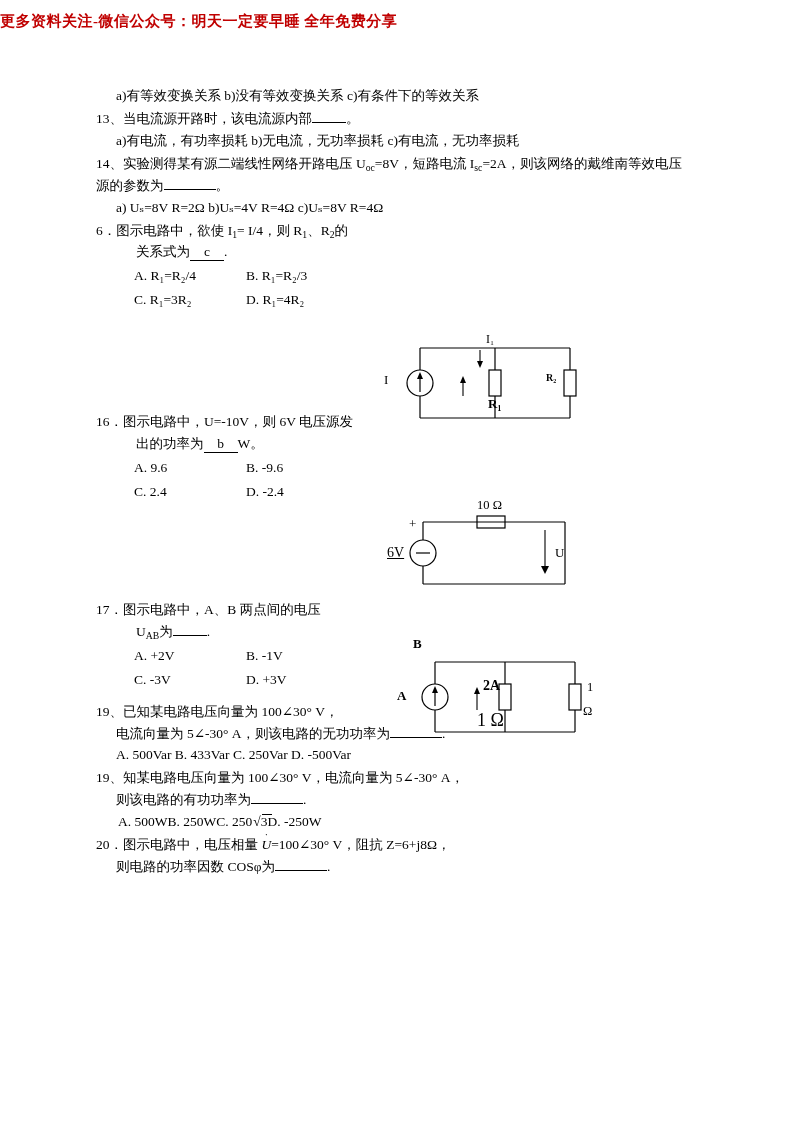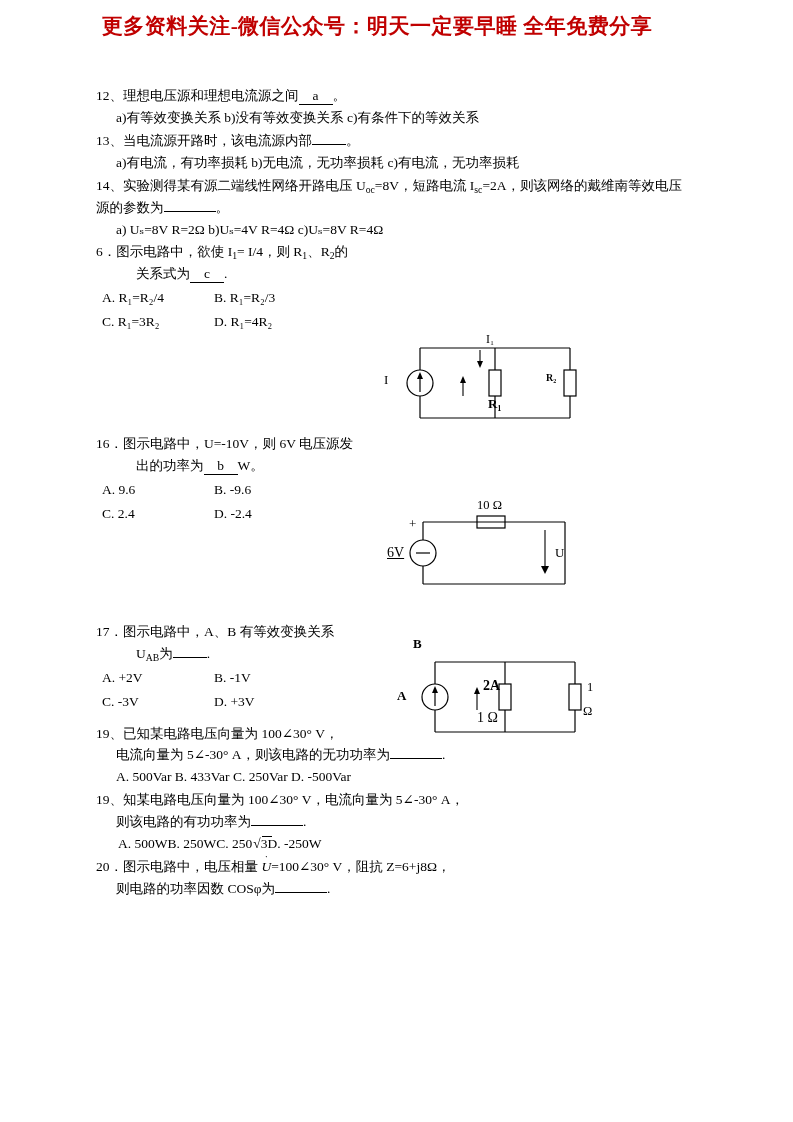--- a/index.html
+++ b/index.html
@@ -20,24 +20,23 @@
     width: 793px;
     height: 1122px;
     box-sizing: border-box;
     padding: 0;
   }
   .banner {
     position: absolute;
     top: 12px;
     left: 0;
     width: 754px;
-    text-align: center;
     color: #c00000;
     font-weight: bold;
-    font-size: 21px;
+    font-size: 15px;
     letter-spacing: 0.5px;
     font-family: "Liberation Serif", "DejaVu Serif", serif;
   }
   .content {
     position: absolute;
     top: 86px;
     left: 96px;
     width: 620px;
   }
   .q {
@@ -57,21 +56,21 @@
   .blank {
     display: inline-block;
     border-bottom: 1px solid #000;
     min-width: 34px;
     text-align: center;
     line-height: 1.1;
   }
   .blank.wide { min-width: 52px; }
   .spacer-6 { height: 6px; }
   .optrow {
-    margin: 3px 0 3px 6px;
+    margin: 3px 0 3px 38px;
   }
   .optrow span.o {
     display: inline-block;
     min-width: 112px;
   }
   sub {
     font-size: 0.72em;
     vertical-align: -0.28em;
   }
   .fig {
@@ -106,23 +105,20 @@
 </head>
 <body>
 
 <div class="page">
 
   <div class="banner">更多资料关注-微信公众号：明天一定要早睡 全年免费分享</div>
 
   <div class="content">
 
     <div class="q">
-      <div class="stem">
-        <span>12、</span><span>理想电压源和理想电流源之间</span><span class="blank">a</span><span>。</span>
-      </div>
       <div class="sub">a)有等效变换关系  b)没有等效变换关系   c)有条件下的等效关系</div>
     </div>
 
     <div class="q">
       <div class="stem">
         <span>13、</span><span>当电流源开路时，该电流源内部</span><span class="blank"></span><span>。</span>
       </div>
       <div class="sub">a)有电流，有功率损耗   b)无电流，无功率损耗   c)有电流，无功率损耗</div>
     </div>
 
@@ -163,21 +159,21 @@
         <span class="o">A. 9.6</span><span class="o">B. -9.6</span>
       </div>
       <div class="optrow">
         <span class="o">C. 2.4</span><span class="o">D. -2.4</span>
       </div>
       <div class="blk16"></div>
     </div>
 
     <div class="q">
       <div class="stem">
-        <span>17．</span><span>图示电路中，A、B 有等效变换关系</span>
+        <span>17．</span><span>图示电路中，A、B 两点间的电压</span>
       </div>
       <div class="sub2">
         <span>U</span><sub>AB</sub><span>为</span><span class="blank"></span><span>.</span>
       </div>
       <div class="optrow">
         <span class="o">A. +2V</span><span class="o">B. -1V</span>
       </div>
       <div class="optrow">
         <span class="o">C. -3V</span><span class="o">D. +3V</span>
       </div>
@@ -289,18 +285,18 @@
       <line x1="90" y1="62" x2="90" y2="84" stroke="#000" stroke-width="1.2"></line>
 
       <rect x="154" y="36" width="12" height="26" fill="none" stroke="#000" stroke-width="1.2"></rect>
 
       <line x1="62" y1="62" x2="62" y2="44" stroke="#000" stroke-width="1.1"></line>
       <polygon points="62,39 59,46 65,46" fill="#000"></polygon>
     </svg>
     <div style="position:absolute; left:-2px; top:-12px; font-size:13px; font-weight:bold;">B</div>
     <div style="position:absolute; left:-18px; top:40px; font-size:13px; font-weight:bold;">A</div>
     <div style="position:absolute; left:68px; top:30px; font-size:14px; font-weight:bold;">2A</div>
-    <div style="position:absolute; left:62px; top:62px; font-size:14px;text-align:right;">1 Ω</div>
+    <div style="position:absolute; left:62px; top:62px; font-size:18px;text-align:right;">1 Ω</div>
     <div style="position:absolute; left:172px; top:32px; font-size:12.5px;">1</div>
     <div style="position:absolute; left:168px; top:56px; font-size:12.5px;">Ω</div>
   </div>
 
 </div>
 
 </body></html>

